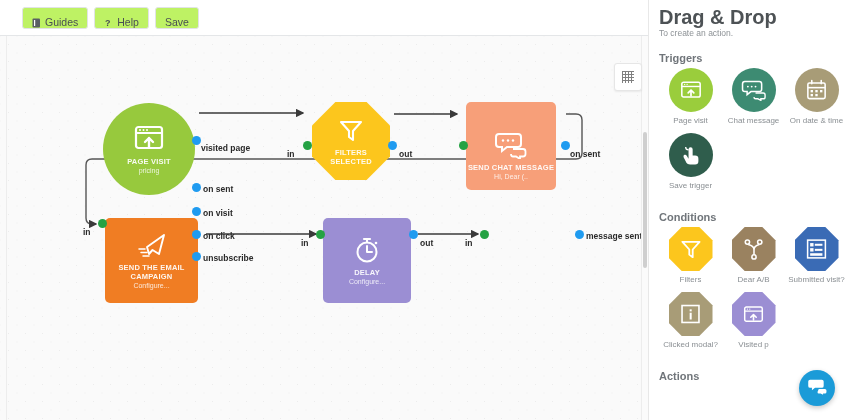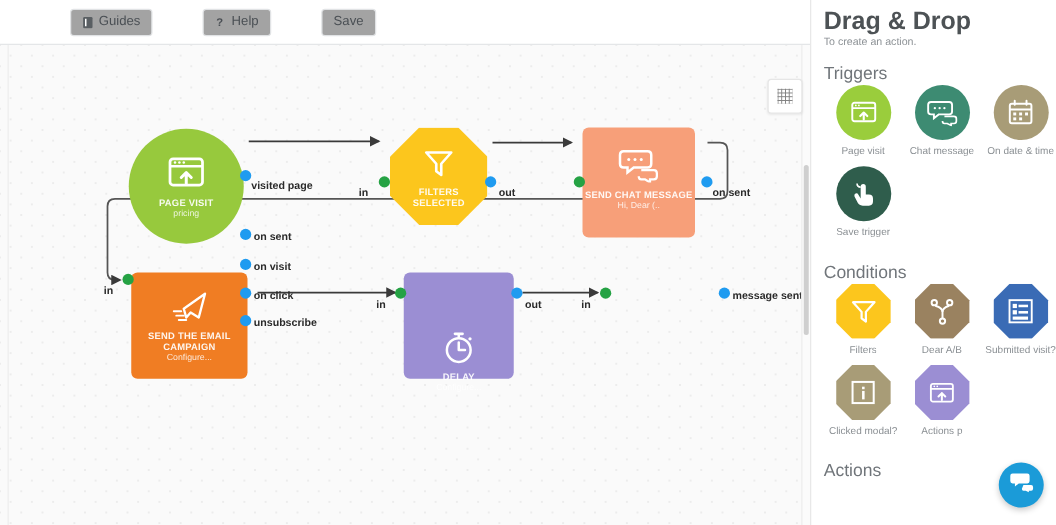--- a/index.html
+++ b/index.html
@@ -15,25 +15,25 @@
   
   .toolbar {
     position: absolute; left: 0; top: 0; width: 648px; height: 36px;
     background: #ffffff;
     border-bottom: 1px solid #e4e6e8;
     display: flex; align-items: center; gap: 6px;
     padding-left: 22px;
   }
   .tbtn {
     height: 22px; padding: 0 9px;
-    display: inline-flex; align-items: center; gap: 4px;
+    display: inline-flex; align-items: flex-end; gap: 4px;
     border: 1px solid #e1e3e5; border-radius: 3px;
-    background: #a3a3a3; color: #4a4f54;
+    background: #bef264; color: #4a4f54;
     font-size: 10.5px; line-height: 1;
-    cursor: pointer; white-space: nowrap; margin-left: 34px;
+    cursor: pointer; white-space: nowrap;
   }
   .tbtn .gi { display: inline-block; width: 9px; height: 10px; }
 
   
   .canvas {
     position: absolute; left: 0; top: 36px; width: 648px; height: 384px;
     background-color: #fafafa;
     background-image:
       radial-gradient(#ececec 0.7px, transparent 0.8px),
       radial-gradient(#ececec 0.7px, transparent 0.8px);
@@ -73,33 +73,33 @@
   #node-filters {
     left: 312px; top: 66px; width: 78px; height: 78px;
     background: #fcc61d;
   }
   #node-filters .body { padding-top: 16px; }
 
   #node-chat {
     left: 466px; top: 66px; width: 90px; height: 88px;
     background: #f79f79;
   }
-  #node-chat .body { padding-top: 16px; }
+  #node-chat .body { padding-top: 16px; margin-top: 13px; }
 
   #node-email {
     left: 105px; top: 182px; width: 93px; height: 85px;
     background: #f07d23;
   }
   #node-email .body { padding-top: 15px; }
 
   #node-delay {
     left: 323px; top: 182px; width: 88px; height: 85px;
     background: #9b8ed3;
   }
-  #node-delay .body { padding-top: 18px; margin-top: 28px; }
+  #node-delay .body { padding-top: 18px; }
 
   #node-sms {
     left: 487px; top: 182px; width: 90px; height: 85px;
     background: #4d4d4d;
   }
   #node-sms .body { padding-top: 18px; }
 
   
   .port {
     position: absolute; width: 9px; height: 9px; border-radius: 50%;
@@ -142,21 +142,21 @@
 
   
   .sidebar {
     position: absolute; left: 648px; top: 0; width: 197px; height: 420px;
     background: #ffffff; border-left: 1px solid #e8e8e8;
     padding: 9px 0 0 10px; overflow: hidden;
   }
   .sb-title { font-size: 20px; font-weight: bold; color: #4d5255; line-height: 17px; }
   .sb-sub { font-size: 8.5px; color: #8d9296; line-height: 12px; margin-top: 1px; }
   .sb-section {
-    font-size: 14px; font-weight: normal; color: #70757a;
+    font-size: 11px; font-weight: bold; color: #70757a;
     margin-top: 14px; margin-bottom: 5px; line-height: 10px;
   }
   .palette { display: flex; flex-wrap: wrap; gap: 0; width: 190px; }
   .pitem {
     width: 63px; display: flex; flex-direction: column; align-items: center;
     cursor: pointer; margin-bottom: 7px;
   }
   .pshape {
     width: 44px; height: 44px;
     display: flex; align-items: center; justify-content: center;
@@ -442,21 +442,21 @@
       <div class="pitem">
         <div class="pshape oct" style="background:#9b8ed3">
           <svg width="23" height="21" viewBox="0 0 34 28" fill="none">
             <rect x="4" y="3" width="26" height="21" rx="2.5" stroke="#fff" stroke-width="2.2"></rect>
             <path d="M4 9 H30" stroke="#fff" stroke-width="2"></path>
             <circle cx="8" cy="6" r="1" fill="#fff"></circle>
               <circle cx="11.5" cy="6" r="1" fill="#fff"></circle>
             <path d="M17 22 V14 M17 14 L13 18 M17 14 L21 18" stroke="#fff" stroke-width="2.4" stroke-linecap="round" stroke-linejoin="round"></path>
           </svg>
         </div>
-        <div class="plbl">Actions p</div>
+        <div class="plbl">Visited p</div>
       </div>
     </div>
 
     <div class="sb-section">Actions</div>
   </div>
 
   <div class="chat-widget">
     <span>
       <svg width="21" height="19" viewBox="0 0 34 28" fill="none">
         <path d="M5 3 H24 Q27 3 27 6 V13 Q27 16 24 16 H13 L8 20 V16 H5 Q2 16 2 13 V6 Q2 3 5 3 Z" fill="#fff"></path>

